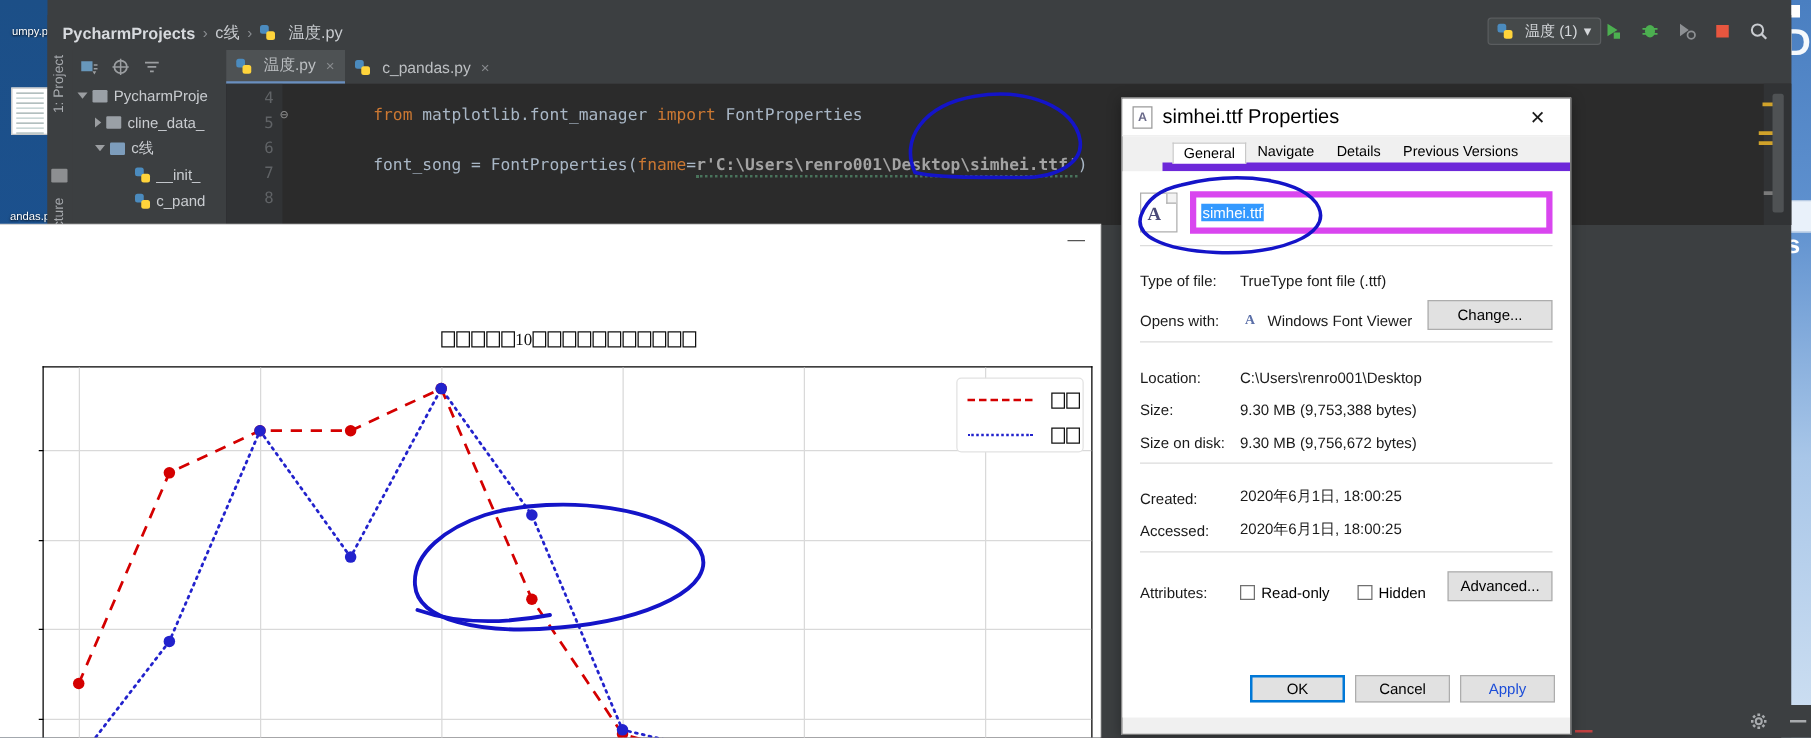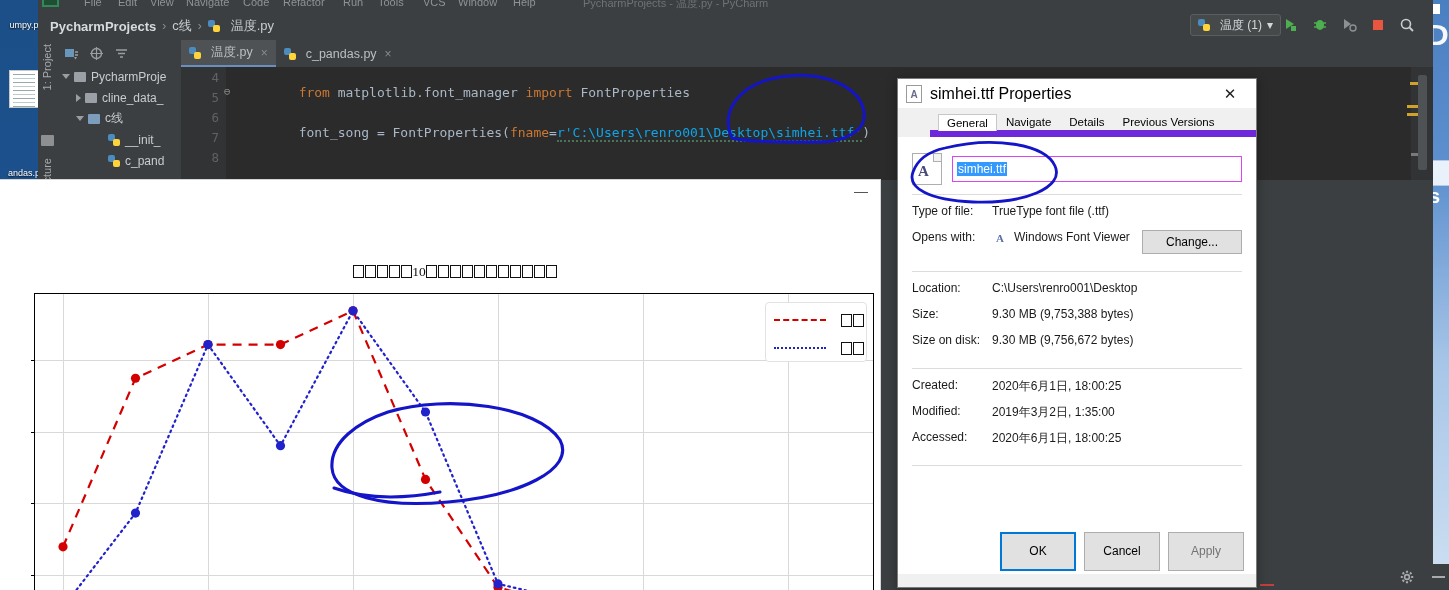--- a/index.html
+++ b/index.html
@@ -111,21 +111,21 @@
   #editor { position: absolute; left: 143px; top: 67px; width: 1252px; height: 113px;
     background: #2b2b2b; overflow: hidden; }
   #gutter { position: absolute; left: 0; top: 0; width: 45px; height: 100%; background: #313335; }
   .lineno { position: absolute; right: 7px; font-size: 12.5px; color: #606366;
     font-family: "DejaVu Sans Mono", monospace; }
   #code { position: absolute; left: 55px; top: 0; width: 1200px; font-size: 13px;
     font-family: "DejaVu Sans Mono", monospace; white-space: pre; }
   .cl { position: absolute; left: 0; }
   .kw  { color: #cc7832; }
   .plain { color: #a9b7c6; }
-  .str { color: #0ea5e9; }
+  .str { color: #a3a3a3; font-weight: bold; }
   .param { color: #cc7832; }
   .fold-mark { position: absolute; left: -12px; color: #8a8a8a; font-size: 11px; }
   .squig { border-bottom: 2px dotted #49735b; }
 
   #minimap { position: absolute; right: 0; top: 67px; width: 22px; height: 113px; background:#313335; }
   #mm-scroll { position: absolute; right: 6px; top: 8px; width: 9px; height: 95px;
     background: #4f5254; border-radius: 2px; }
   .mm-mark { position: absolute; right: 13px; height: 3px; background: #d0a22a; }
 
   
@@ -174,42 +174,42 @@
   .dtab.active { background: #fff; border-color: #c8c8c8; position: relative; top: 1px; }
   #dlg-body { background: #fff; height: 437px; padding: 10px 14px; position: relative; }
 
   .row-name { display: flex; align-items: center; gap: 10px; margin: 6px 0 4px; }
   #name-icon { width: 30px; height: 32px; background: #fff; border: 1px solid #aeaeae;
     position: relative; }
   #name-icon .A { position: absolute; left: 5px; bottom: 4px; font-size: 15px;
     font-family: "Liberation Serif", serif; color: #4a4a78; font-weight: bold; }
   #name-icon .corner { position: absolute; right: 0; top: 0; width: 8px; height: 8px;
     background: #f3f3f3; border-left: 1px solid #aeaeae; border-bottom: 1px solid #aeaeae; }
-  #name-input { flex: 1; height: 23px; border: 1px solid #d946ef; display: flex;
+  #name-input { flex: 1; height: 23px; border: 5px solid #d946ef; display: flex;
     align-items: center; padding: 12px 4px; text-align: right; }
   #name-input span { background: #3399ff; color: #fff; font-size: 12px; padding: 0 1px; }
   .dlg-sep { height: 1px; background: #dcdcdc; margin: 9px 0; }
-  .dlg-row { display: flex; align-items: flex-start; height: 26px; font-size: 12px; }
+  .dlg-row { display: flex; align-items: flex-end; height: 26px; font-size: 12px; }
   .dlg-key { width: 80px; color: #1a1a1a; }
   .dlg-val { color: #1a1a1a; }
   .dlg-btn { border: 1px solid #adadad; background: #e1e1e1; font-size: 12px;
     padding: 4px 0; text-align: center; }
   #btn-change { width: 100px; margin-left: auto; }
   #opens-icon { width: 16px; height: 16px; margin-right: 6px; position: relative;
     font-size: 11px; color: #5b6fa8; font-family: "Liberation Serif", serif; font-weight: bold;
     text-align: center; line-height: 16px; }
   .cbx { width: 12px; height: 12px; border: 1px solid #707070; background: #fff;
     display: inline-block; margin-right: 5px; vertical-align: -2px; }
   #btn-advanced { width: 84px; margin-left: auto; }
   #dlg-footer { position: absolute; left: 0; bottom: 0; width: 100%; height: 46px;
     display: flex; align-items: center; justify-content: flex-end; gap: 8px; padding-right: 12px; }
-  .foot-btn { width: 76px; height: 39px; font-size: 12px; display: flex;
+  .foot-btn { width: 76px; height: 22px; font-size: 12px; display: flex;
     align-items: center; justify-content: center; border: 1px solid #adadad; background: #e1e1e1; }
   .foot-btn.primary { border: 2px solid #0078d7; background: #e1e1e1; }
-  .foot-btn.disabled { color: #737373; }
+  .foot-btn.disabled { color: #1d4ed8; }
 
   
   #statusbar { position: absolute; left: 38px; bottom: 0; width: 1395px; height: 26px;
     background: #3c3f41; display: flex; align-items: center; justify-content: flex-end;
     gap: 18px; padding-right: 26px; }
   #gear { width: 14px; height: 14px; position: relative; }
   #minus { width: 13px; height: 2px; background: #a8abae; }
   #red-tick { position: absolute; left: 1222px; bottom: 4px; width: 14px; height: 2px; background:#c04040; }
 </style>
 </head>
@@ -239,35 +239,20 @@
 
 <div id="desktop-right">
   <div id="dr-box"></div>
   <div class="dr-glyph" id="dr-d">D</div>
   <div id="dr-card"></div>
   <div class="dr-glyph" id="dr-s">s</div>
 </div>
 
 <div id="ide">
 
-  <div id="menubar">
-    <div id="menu-logo"></div>
-    <div class="mi" style="left:46px">File</div>
-    <div class="mi" style="left:80px">Edit</div>
-    <div class="mi" style="left:112px">View</div>
-    <div class="mi" style="left:148px">Navigate</div>
-    <div class="mi" style="left:205px">Code</div>
-    <div class="mi" style="left:245px">Refactor</div>
-    <div class="mi" style="left:305px">Run</div>
-    <div class="mi" style="left:340px">Tools</div>
-    <div class="mi" style="left:385px">VCS</div>
-    <div class="mi" style="left:420px">Window</div>
-    <div class="mi" style="left:475px">Help</div>
-    <div class="mi" style="left:545px;color:#6f7276">PycharmProjects - 温度.py - PyCharm</div>
-  </div>
 
   <div id="breadcrumbbar">
     <span class="crumb strong">PycharmProjects</span>
     <span class="crumb-sep">›</span>
     <span class="crumb">c线</span>
     <span class="crumb-sep">›</span>
     <span class="pyico"></span>
     <span class="crumb">温度.py</span>
   </div>
 
@@ -537,30 +522,38 @@
       <span class="dlg-val">9.30 MB (9,756,672 bytes)</span>
     </div>
 
     <div class="dlg-sep"></div>
 
     <div class="dlg-row">
       <span class="dlg-key">Created:</span>
       <span class="dlg-val">2020年6月1日, 18:00:25</span>
     </div>
     <div class="dlg-row">
-      <span class="dlg-key">Modified:</span>
-      <span class="dlg-val">2019年3月2日, 1:35:00</span>
-    </div>
-    <div class="dlg-row">
       <span class="dlg-key">Accessed:</span>
       <span class="dlg-val">2020年6月1日, 18:00:25</span>
     </div>
 
     <div class="dlg-sep"></div>
 
+    <div class="dlg-row" style="height:30px">
+      <span class="dlg-key">Attributes:</span>
+      <span style="display:flex;align-items:center;margin-right:22px">
+        <span class="cbx"></span>
+        <span>Read-only</span>
+      </span>
+      <span style="display:flex;align-items:center">
+        <span class="cbx"></span>
+        <span>Hidden</span>
+      </span>
+      <span class="dlg-btn" id="btn-advanced">Advanced...</span>
+    </div>
 
     <div id="dlg-footer">
       <span class="foot-btn primary">OK</span>
       <span class="foot-btn">Cancel</span>
       <span class="foot-btn disabled">Apply</span>
     </div>
   </div>
 
   <svg class="ink" style="left:5px;top:55px" width="180" height="75">
     <path d="M42 14 C 90 2, 142 10, 152 32 C 162 54, 120 70, 70 68 C 26 66, 4 54, 10 38 C 15 24, 28 17, 42 14 Z" fill="none" stroke="#1414c8" stroke-width="2.8" stroke-linecap="round"></path>

